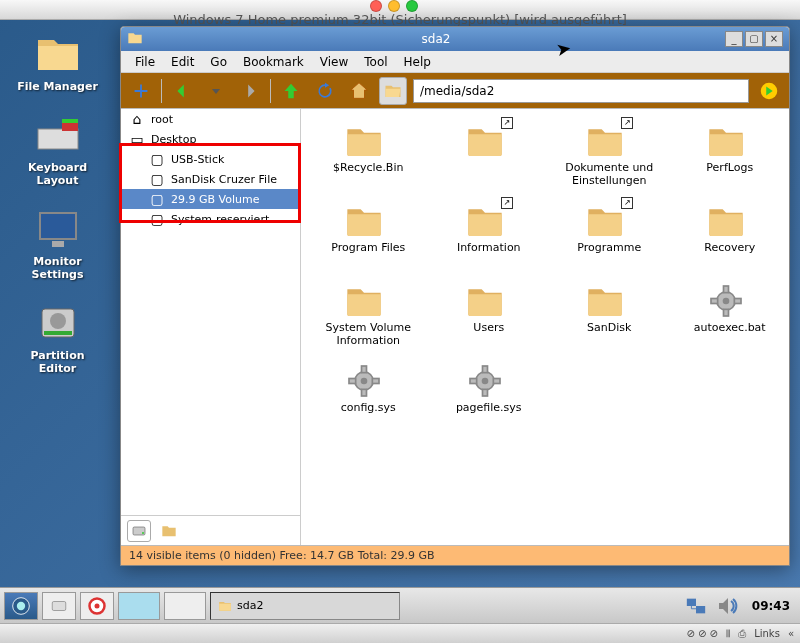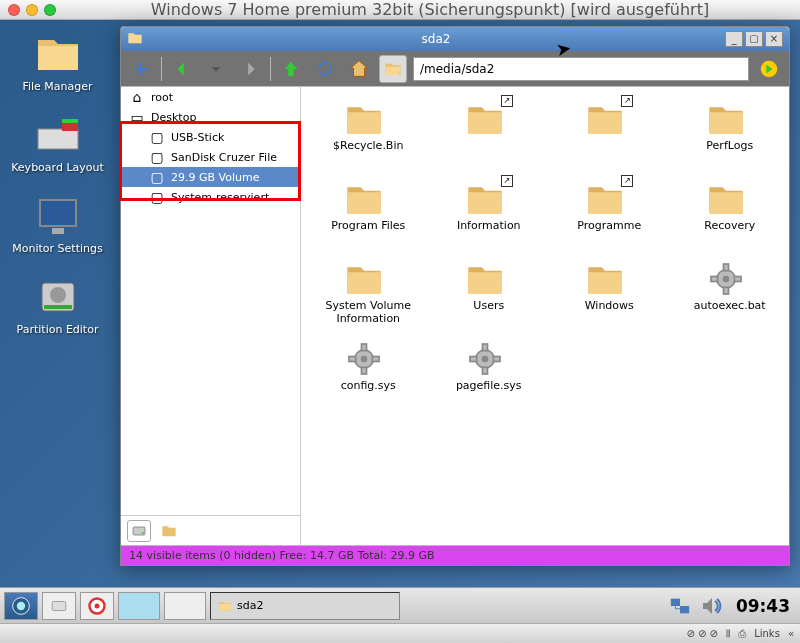--- a/index.html
+++ b/index.html
@@ -1,63 +1,63 @@
 <!DOCTYPE html>
 <html><head>
 <meta charset="utf-8">
 <style>
 * { box-sizing: border-box; margin: 0; padding: 0; font-family: "DejaVu Sans", Arial, sans-serif; }
 body { width: 800px; height: 643px; background: linear-gradient(135deg, #2a5a8a, #4a7ab0); overflow: hidden; position: relative; }
 
 
-.mac-titlebar { height: 20px; background: linear-gradient(#f8f8f8, #d8d8d8); border-bottom: 1px solid #aaa; display: flex; align-items: center; padding: 0 8px; font-size: 16px; color: #555; }
+.mac-titlebar { height: 20px; background: linear-gradient(#f8f8f8, #d8d8d8); border-bottom: 1px solid #aaa; display: flex; align-items: center; padding: 0 8px; font-size: 13px; color: #555; flex-direction: column; }
 .mac-traffic { display: flex; gap: 6px; margin-right: 12px; }
 .mac-dot { width: 12px; height: 12px; border-radius: 50%; border: 1px solid rgba(0,0,0,.2); }
 .mac-red { background: #ff5f56; } .mac-yel { background: #ffbd2e; } .mac-grn { background: #27c93f; }
 .mac-title { flex: 1; text-align: center; }
 
 
-.desktop { position: absolute; top: 30px; left: 10px; display: flex; flex-direction: column; gap: 18px; }
+.desktop { position: absolute; top: 30px; left: 10px; display: flex; flex-direction: column; gap: 18px; font-weight: bold; }
 .desk-icon { display: flex; flex-direction: column; align-items: center; width: 95px; cursor: pointer; }
 .desk-icon .ic { width: 48px; height: 48px; display: flex; align-items: center; justify-content: center; }
 .desk-icon span { color: #fff; font-size: 11px; text-align: center; text-shadow: 1px 1px 2px rgba(0,0,0,.7); margin-top: 2px; }
 
 
 .window { position: absolute; left: 120px; top: 26px; width: 670px; height: 540px; background: #ececec; border: 1px solid #888; border-radius: 4px 4px 0 0; box-shadow: 0 4px 20px rgba(0,0,0,.4); display: flex; flex-direction: column; }
 .win-titlebar { height: 24px; background: linear-gradient(#6a9cd4, #4a7ab8); display: flex; align-items: center; color: #fff; font-size: 12px; padding: 0 6px; border-radius: 4px 4px 0 0; }
 .win-titlebar .tb-left { width: 20px; }
 .win-titlebar .tb-center { flex: 1; text-align: center; }
 .win-titlebar .tb-right { display: flex; gap: 2px; }
 .win-btn { width: 18px; height: 16px; background: #ddd; border: 1px solid #888; font-size: 10px; line-height: 14px; text-align: center; color: #333; cursor: pointer; }
 
 .menubar { height: 22px; background: #ececec; display: flex; align-items: center; padding-left: 6px; font-size: 12px; border-bottom: 1px solid #ccc; }
 .menubar span { padding: 2px 8px; cursor: pointer; }
 
-.toolbar { height: 36px; background: #737373; display: flex; align-items: center; gap: 6px; padding: 0 6px; border-bottom: 1px solid #bbb; }
+.toolbar { height: 36px; background: #a16207; display: flex; align-items: center; gap: 6px; padding: 0 6px; border-bottom: 1px solid #bbb; }
 .tbtn { width: 28px; height: 28px; display: flex; align-items: center; justify-content: center; cursor: pointer; border-radius: 3px; }
 .sep { width: 1px; height: 24px; background: #bbb; }
 .pathbar { flex: 1; height: 24px; background: #fff; border: 1px solid #999; padding: 2px 6px; font-size: 12px; }
 
 .body { flex: 1; display: flex; min-height: 0; }
 .sidebar { width: 180px; background: #fff; border-right: 1px solid #ccc; font-size: 11px; position: relative; }
 .sb-item { display: flex; align-items: center; gap: 6px; padding: 2px 8px; cursor: pointer; }
 .sb-item.sel { background: #5a88c8; color: #fff; }
 .sb-indent { padding-left: 28px; }
 .sb-ic { width: 16px; height: 16px; display: inline-flex; align-items: center; justify-content: center; font-size: 14px; }
 .red-box { position: absolute; border: 3px solid #e00; pointer-events: none; }
 
 .content { flex: 1; background: #fff; padding: 8px 4px; overflow: auto; }
 .grid { display: grid; grid-template-columns: repeat(4, 1fr); gap: 6px 2px; }
 .item { display: flex; flex-direction: column; align-items: center; font-size: 11px; text-align: center; padding: 4px 2px; cursor: pointer; }
 .item .fic { width: 48px; height: 40px; position: relative; }
 .item .lbl { min-height: 26px; display: flex; align-items: flex-start; justify-content: center; margin-left: 8px; }
 
 .sb-bottom { position: absolute; bottom: 0; left: 0; right: 0; height: 30px; border-top: 1px solid #ccc; display: flex; align-items: center; gap: 6px; padding: 0 6px; }
 
-.statusbar { height: 20px; background: #d946ef; border-top: 1px solid #bbb; font-size: 11px; display: flex; align-items: center; padding: 0 8px; color: #333; }
+.statusbar { height: 20px; background: #fdba74; border-top: 1px solid #bbb; font-size: 11px; display: flex; align-items: center; padding: 0 8px; color: #333; }
 
 
 .taskbar { position: absolute; bottom: 20px; left: 0; right: 0; height: 36px; background: linear-gradient(#e8e8e8, #c8c8c8); border-top: 1px solid #999; display: flex; align-items: center; padding: 0 4px; gap: 4px; }
 .task-item { height: 28px; border: 1px solid #999; background: #eee; display: flex; align-items: center; padding: 0 6px; font-size: 11px; gap: 4px; cursor: pointer; }
 .task-item.active { background: #d8d8d8; border: 1px inset #888; }
 .task-spacer { flex: 1; }
 
 .tray { position: absolute; bottom: 0; left: 0; right: 0; height: 20px; background: linear-gradient(#f0f0f0, #d0d0d0); border-top: 1px solid #aaa; display: flex; align-items: center; justify-content: flex-end; padding: 0 6px; gap: 8px; font-size: 10px; color: #444; }
 
 
@@ -127,20 +127,29 @@
           <path fill="#f8d890" d="M4 10h16l4 4h20v26H4z"></path>
         </svg></div>
     <div class="tb-center">sda2</div>
     <div class="tb-right">
       <div class="win-btn">_</div>
       <div class="win-btn">▢</div>
       <div class="win-btn">×</div>
     </div>
   </div>
 
+  <div class="menubar">
+    <span>File</span>
+    <span>Edit</span>
+    <span>Go</span>
+    <span>Bookmark</span>
+    <span>View</span>
+    <span>Tool</span>
+    <span>Help</span>
+  </div>
 
   <div class="toolbar">
     <div class="tbtn">
         <svg width="22" height="22" viewBox="0 0 24 24">
           <path d="M11 5h2v14h-2zM5 11h14v2H5z" fill="#3a7ad8"></path>
         </svg>
       </div>
     <div class="sep"></div>
     <div class="tbtn">
         <svg width="22" height="22" viewBox="0 0 24 24">
@@ -244,20 +253,21 @@
             <div class="fic"><svg class="folder-svg" viewBox="0 0 48 48">
                 <path fill="#e0b060" d="M4 10h16l4 4h20v26a2 2 0 0 1-2 2H6a2 2 0 0 1-2-2z"></path>
                 <path fill="#f4d088" d="M4 16h40v24a2 2 0 0 1-2 2H6a2 2 0 0 1-2-2z"></path>
               </svg><div class="shortcut-badge">↗</div></div>
           </div>
           <div class="item">
             <div class="fic"><svg class="folder-svg" viewBox="0 0 48 48">
                 <path fill="#e0b060" d="M4 10h16l4 4h20v26a2 2 0 0 1-2 2H6a2 2 0 0 1-2-2z"></path>
                 <path fill="#f4d088" d="M4 16h40v24a2 2 0 0 1-2 2H6a2 2 0 0 1-2-2z"></path>
               </svg><div class="shortcut-badge">↗</div></div>
+            <div class="lbl">Dokumente und Einstellungen</div>
           </div>
           <div class="item">
             <div class="fic"><svg class="folder-svg" viewBox="0 0 48 48">
                 <path fill="#e0b060" d="M4 10h16l4 4h20v26a2 2 0 0 1-2 2H6a2 2 0 0 1-2-2z"></path>
                 <path fill="#f4d088" d="M4 16h40v24a2 2 0 0 1-2 2H6a2 2 0 0 1-2-2z"></path>
               </svg></div>
             <div class="lbl">PerfLogs</div>
           </div>
           <div class="item">
             <div class="fic"><svg class="folder-svg" viewBox="0 0 48 48">
@@ -299,21 +309,21 @@
                 <path fill="#e0b060" d="M4 10h16l4 4h20v26a2 2 0 0 1-2 2H6a2 2 0 0 1-2-2z"></path>
                 <path fill="#f4d088" d="M4 16h40v24a2 2 0 0 1-2 2H6a2 2 0 0 1-2-2z"></path>
               </svg></div>
             <div class="lbl">Users</div>
           </div>
           <div class="item">
             <div class="fic"><svg class="folder-svg" viewBox="0 0 48 48">
                 <path fill="#e0b060" d="M4 10h16l4 4h20v26a2 2 0 0 1-2 2H6a2 2 0 0 1-2-2z"></path>
                 <path fill="#f4d088" d="M4 16h40v24a2 2 0 0 1-2 2H6a2 2 0 0 1-2-2z"></path>
               </svg></div>
-            <div class="lbl">Windows</div>
+            <div class="lbl">SanDisk</div>
           </div>
           <div class="item">
             <div class="fic"><svg class="gear-svg" viewBox="0 0 48 48">
                 <circle cx="24" cy="24" r="11" fill="#bbb" stroke="#888" stroke-width="2"></circle>
                 <g fill="#bbb" stroke="#888" stroke-width="2">
                   <rect x="21" y="6" width="6" height="8"></rect>
                   <rect x="21" y="34" width="6" height="8"></rect>
                   <rect x="6" y="21" width="8" height="6"></rect>
                   <rect x="34" y="21" width="8" height="6"></rect>
                 </g>
@@ -392,21 +402,21 @@
         <rect x="12" y="12" width="10" height="8" fill="#4a7ab8"></rect>
         <path d="M7 12v3h10v-3" stroke="#4a7ab8" fill="none"></path>
       </svg>
     </div>
   <div class="tbtn">
       <svg width="26" height="24" viewBox="0 0 24 24">
         <path d="M3 9h4l5-5v16l-5-5H3z" fill="#888"></path>
         <path d="M15 7a6 6 0 0 1 0 10M17 5a9 9 0 0 1 0 14" stroke="#4a7ab8" fill="none" stroke-width="2"></path>
       </svg>
     </div>
-  <div style="font-size:17px;font-weight:bold;padding:0 6px;">09:43</div>
+  <div style="font-size:12px;font-weight:bold;padding:0 6px;">09:43</div>
 </div>
 
 <div class="tray">
   <span>⊘ ⊘ ⊘</span>
   <span>⫴</span>
   <span>⎙</span>
   <span>Links</span>
   <span>«</span>
 </div>
 

